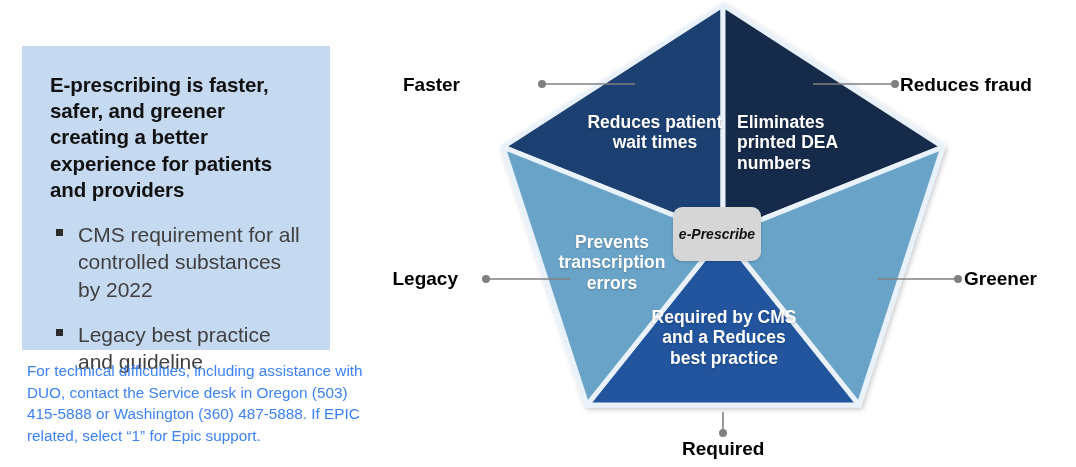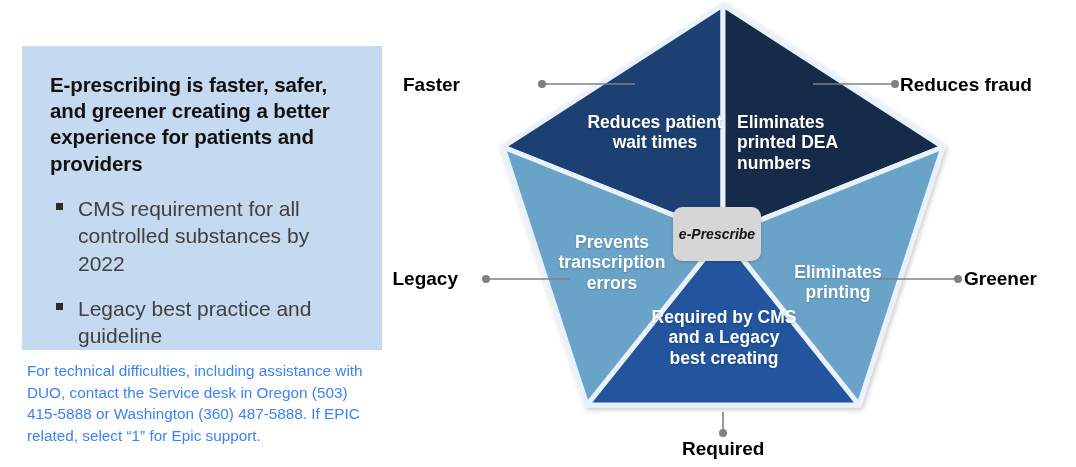--- a/index.html
+++ b/index.html
@@ -14,21 +14,21 @@
     overflow: hidden;
     font-family: "Liberation Sans", sans-serif;
     color: #000000;
   }
 
   
   #left-panel {
     position: absolute;
     left: 22px;
     top: 46px;
-    width: 360px;
+    width: 308px;
     height: 304px;
     background: #c5d9f1;
     box-sizing: border-box;
     padding: 26px 24px 10px 28px;
   }
   #panel-heading {
     font-size: 20.5px;
     font-weight: bold;
     line-height: 1.28;
     color: #111111;
@@ -187,22 +187,21 @@
       <line x1="486" y1="279" x2="566" y2="279"></line>
       <circle cx="566" cy="279" r="3.2"></circle>
 
       <line x1="331" y1="412" x2="331" y2="433"></line>
       <circle cx="331" cy="433" r="3.2"></circle>
     </g>
   </svg>
 
   <div class="wedge-label" id="label-wait-times">Reduces patient wait times</div>
   <div class="wedge-label" id="label-dea">Eliminates printed DEA numbers</div>
-  <div class="wedge-label" id="label-printing">Eliminates printing</div>
-  <div class="wedge-label" id="label-cms">Required by CMS and a Legacy best creating</div>
+  <div class="wedge-label" id="label-cms">Required by CMS and a Reduces best practice</div>
   <div class="wedge-label" id="label-transcription">Prevents transcription errors</div>
 
   <div id="center-chip">e-Prescribe</div>
 
   <div class="callout" id="callout-faster">Faster</div>
   <div class="callout" id="callout-reduces-fraud">Reduces fraud</div>
   <div class="callout" id="callout-safer">Legacy</div>
   <div class="callout" id="callout-greener">Greener</div>
   <div class="callout" id="callout-required">Required</div>
 </div>

